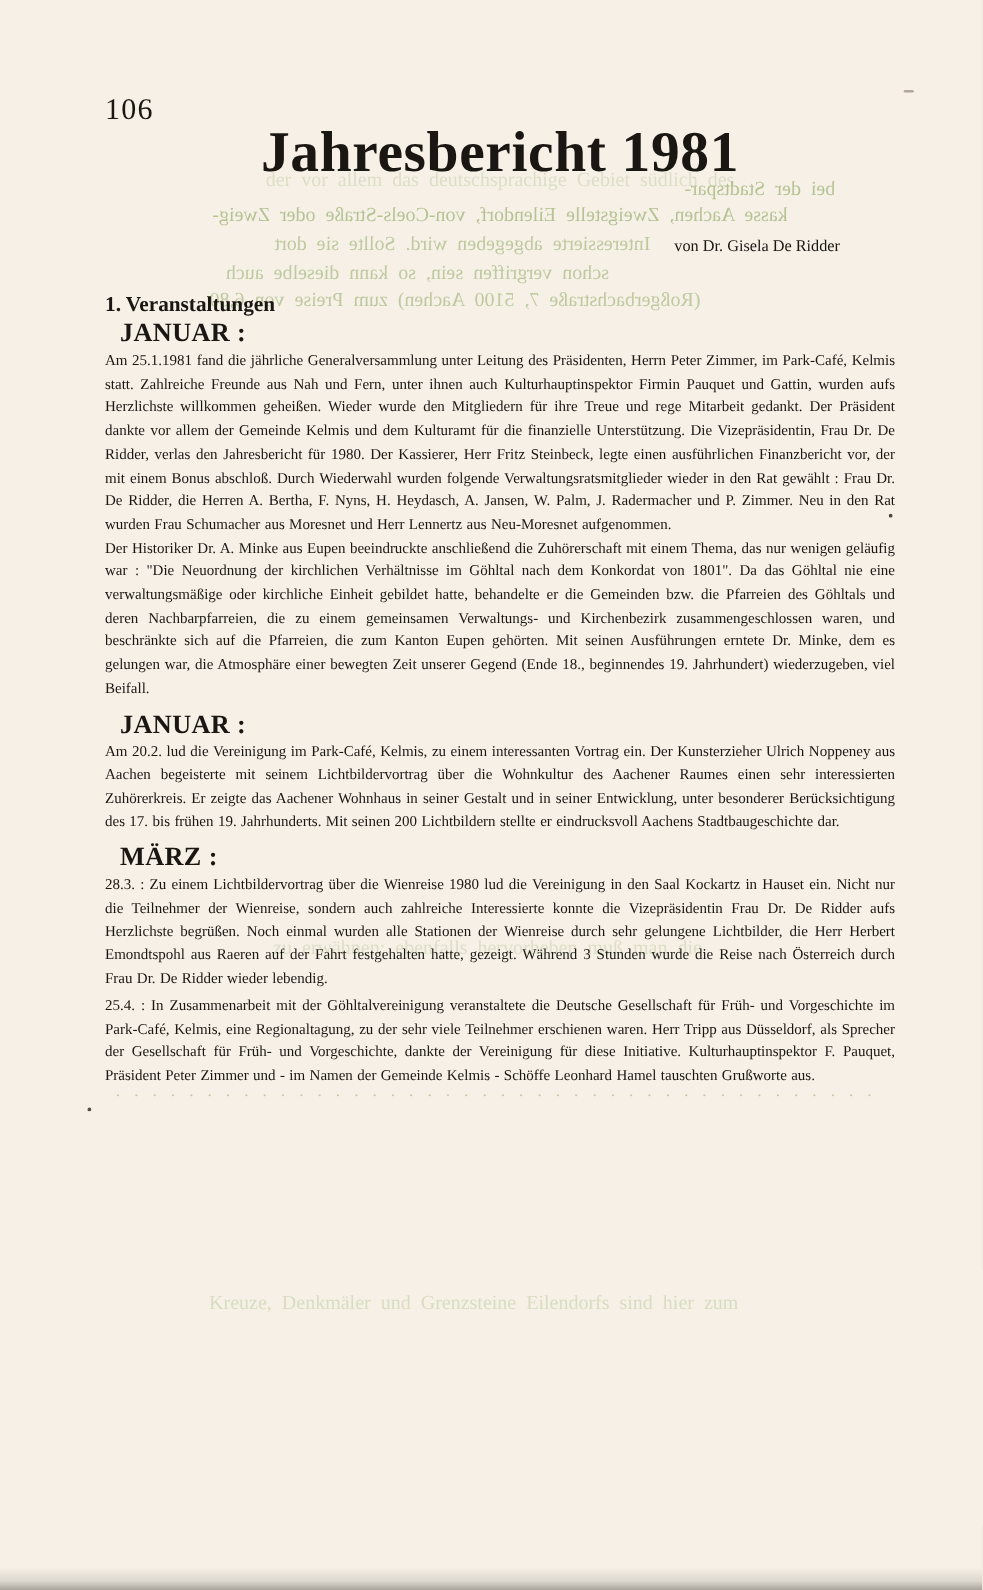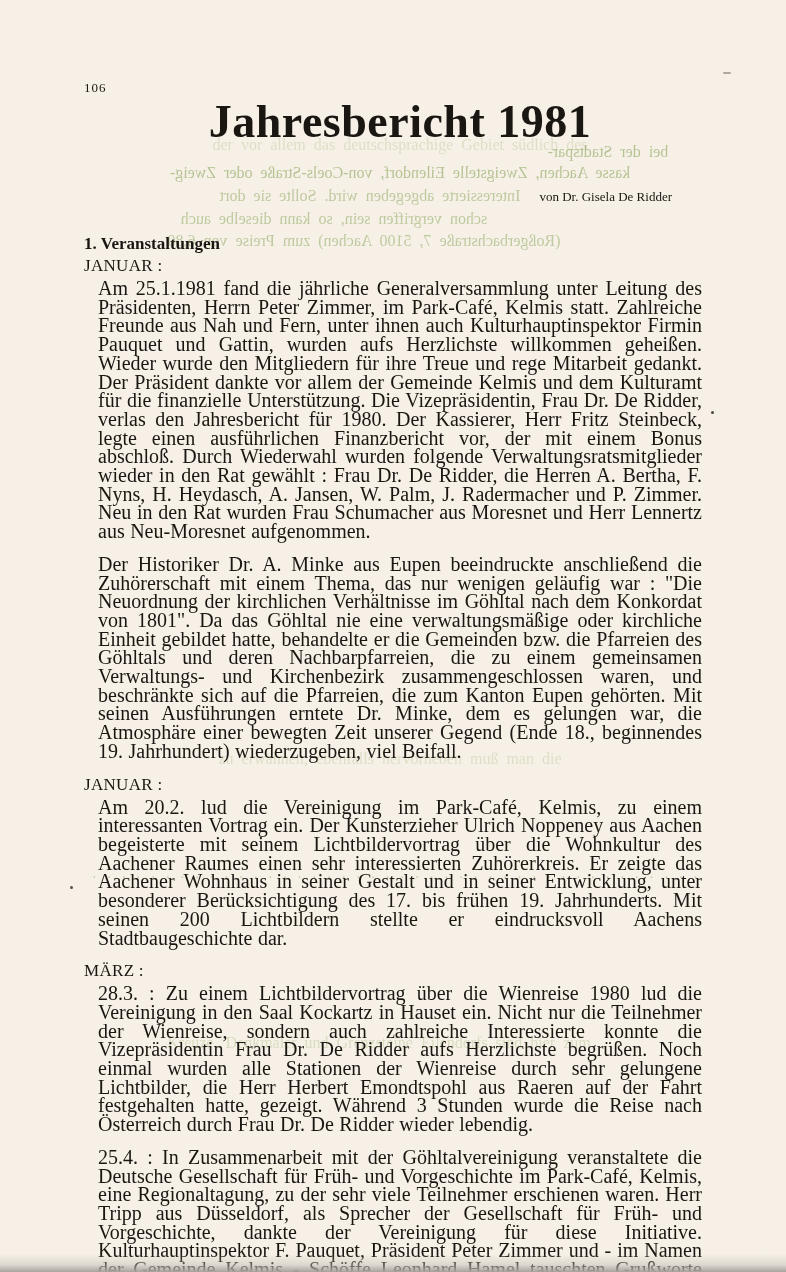--- a/index.html
+++ b/index.html
@@ -10,41 +10,41 @@
   }
   .page{
     position:relative;width:786px;height:1272px;
     background:#f6f0e6;
     color:#1a1612;overflow:hidden;
   }
   .content{
     position:absolute;left:84px;top:0;width:632px;z-index:3;
   }
   .pagenum{
-    margin-top:76px;font-size:13px;line-height:24px;letter-spacing:1px;
+    margin-top:76px;font-size:24px;line-height:24px;letter-spacing:1px;
   }
   .title{
     margin:0;margin-top:0;text-align:center;
     font-size:46px;line-height:44px;font-weight:bold;letter-spacing:.5px;
   }
   .byline{
     margin-top:42px;text-align:right;padding-right:44px;
     font-size:13px;line-height:21px;
   }
   .section-heading{
     margin-top:27px;font-size:17px;line-height:20px;font-weight:bold;
   }
   .month{margin:0;}
   .month-label{
-    font-size:17px;line-height:20px;font-weight:normal;
-    margin:2px 0 0 0;letter-spacing:.3px;
+    font-size:21px;line-height:20px;font-weight:bold;
+    margin:2px 0 0 12px;letter-spacing:.3px;
   }
   .month + .month .month-label{margin-top:9px;}
   .body-par{
-    margin:14px;font-size:20px;line-height:18.7px;
+    margin:0;font-size:12px;line-height:18.7px;
     text-align:justify;hyphens:auto;-webkit-hyphens:auto;
     word-spacing:.5px;
   }
   .month .body-par:first-of-type{margin-top:3px;}
   
   .bt{
     position:absolute;z-index:1;color:#4d7c0f;
     font-size:16px;line-height:18px;white-space:nowrap;overflow:hidden;
     text-align:center;pointer-events:none;word-spacing:4px;
   }

